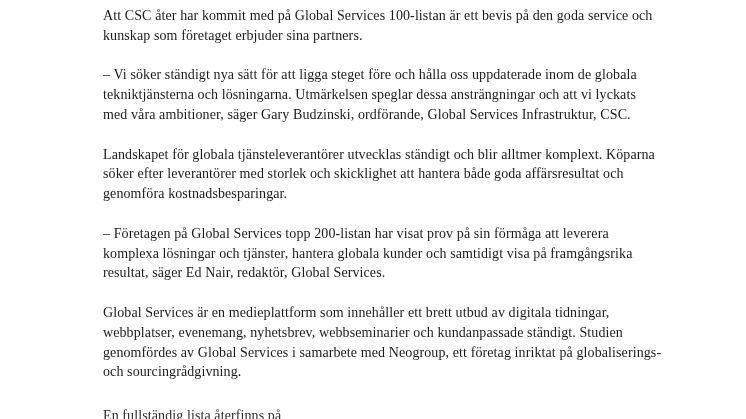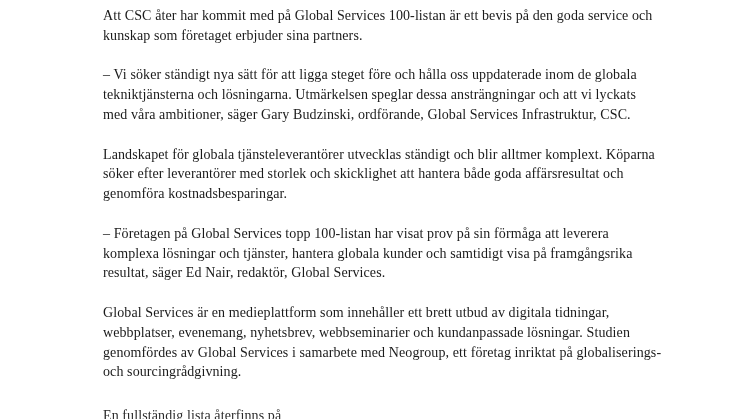--- a/index.html
+++ b/index.html
@@ -49,22 +49,22 @@
 <div class="page">
   <div class="content">
     <p class="para">Att CSC åter har kommit med på Global Services 100-listan är ett bevis på den goda service och
 kunskap som företaget erbjuder sina partners.</p>
     <p class="para">– Vi söker ständigt nya sätt för att ligga steget före och hålla oss uppdaterade inom de globala
 tekniktjänsterna och lösningarna. Utmärkelsen speglar dessa ansträngningar och att vi lyckats
 med våra ambitioner, säger Gary Budzinski, ordförande, Global Services Infrastruktur, CSC.</p>
     <p class="para">Landskapet för globala tjänsteleverantörer utvecklas ständigt och blir alltmer komplext. Köparna
 söker efter leverantörer med storlek och skicklighet att hantera både goda affärsresultat och
 genomföra kostnadsbesparingar.</p>
-    <p class="para">– Företagen på Global Services topp 100-listan har visat prov på sin förmåga att leverera
+    <p class="para">– Företagen på Global Services topp 200-listan har visat prov på sin förmåga att leverera
 komplexa lösningar och tjänster, hantera globala kunder och samtidigt visa på framgångsrika
 resultat, säger Ed Nair, redaktör, Global Services.</p>
     <p class="para">Global Services är en medieplattform som innehåller ett brett utbud av digitala tidningar,
-webbplatser, evenemang, nyhetsbrev, webbseminarier och kundanpassade lösningar. Studien
+webbplatser, evenemang, nyhetsbrev, webbseminarier och kundanpassade ständigt. Studien
 genomfördes av Global Services i samarbete med Neogroup, ett företag inriktat på globaliserings-
 och sourcingrådgivning.</p>
     <p class="para para-clipped">En fullständig lista återfinns på</p>
   </div>
 </div>
 
 </body></html>

